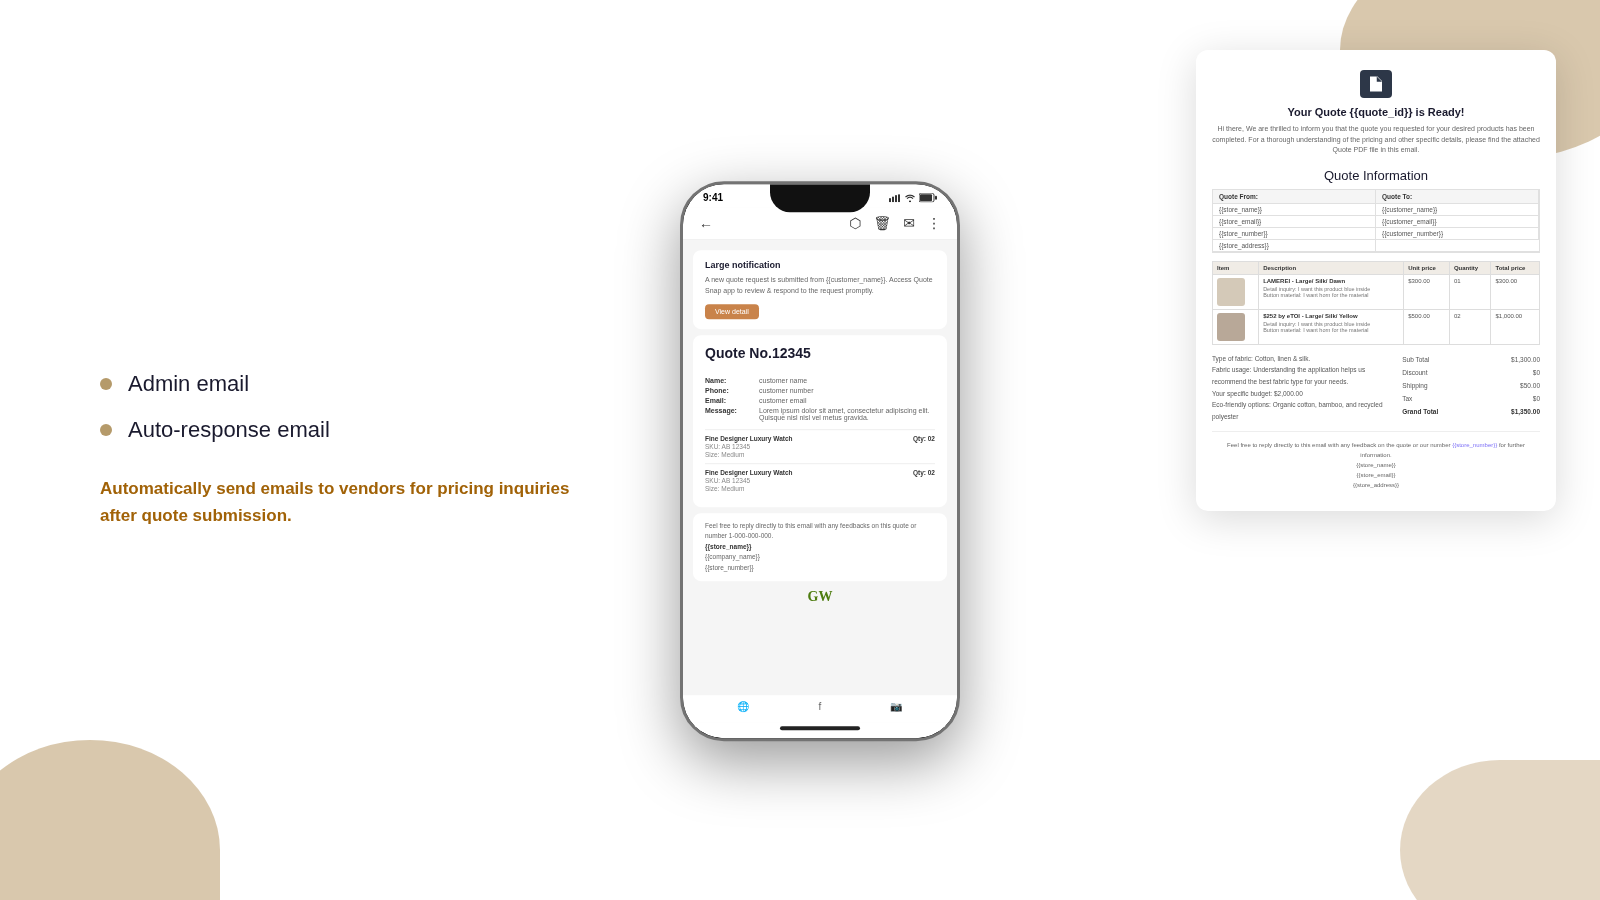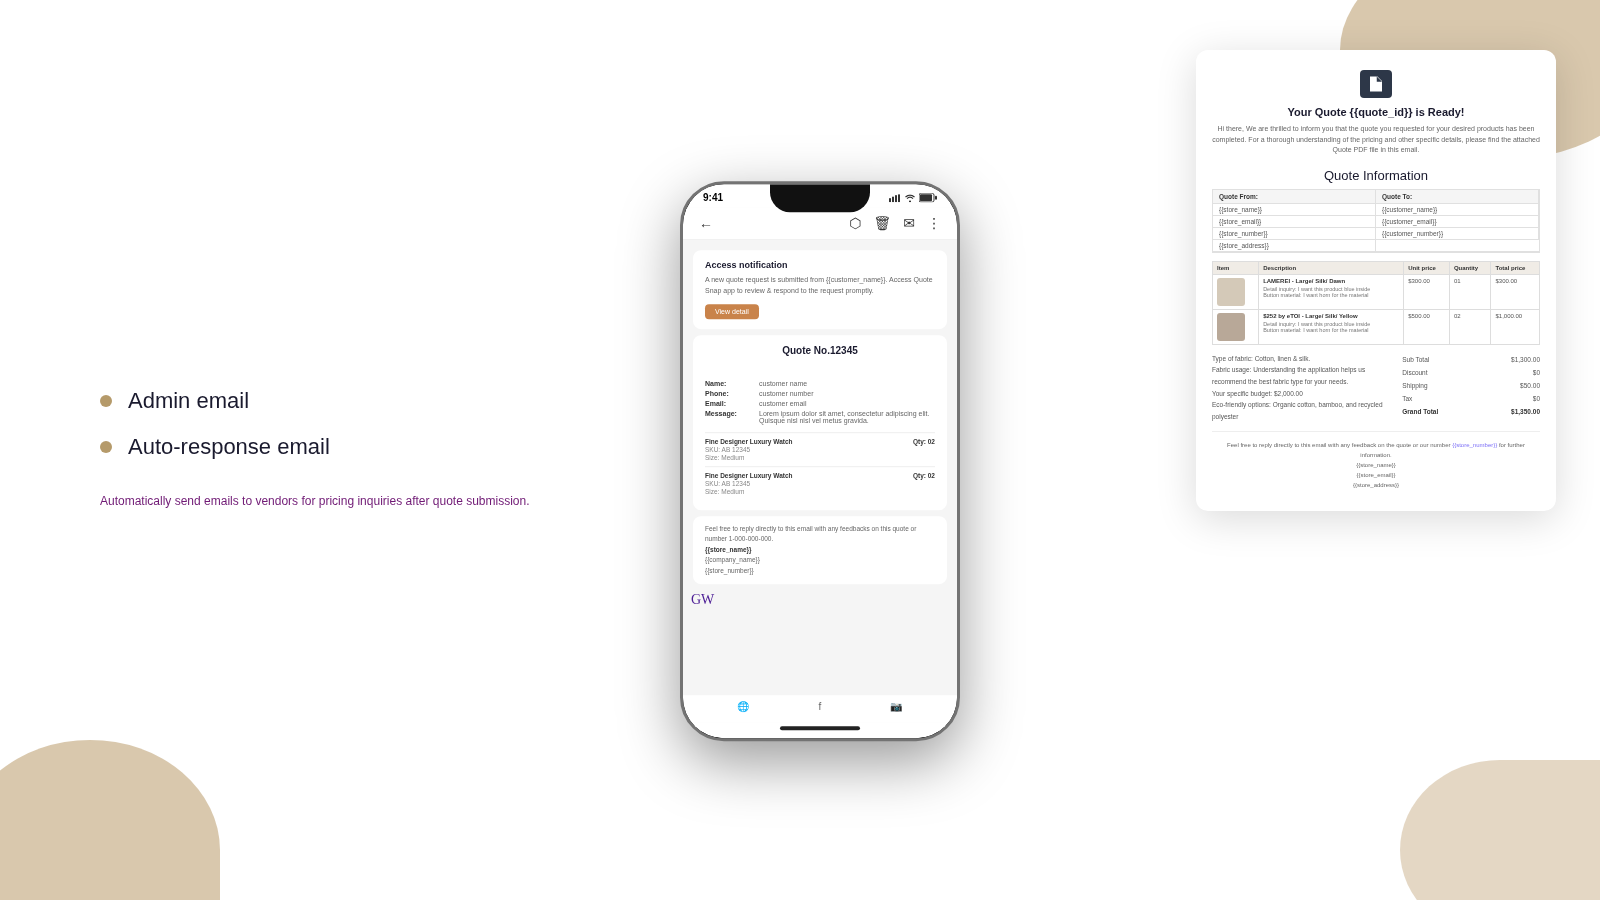--- a/index.html
+++ b/index.html
@@ -97,24 +97,25 @@
       background: linear-gradient(135deg, #7c6ff7, #9b6ff0);
       color: white;
       font-size: 16px;
       font-weight: 700;
       padding: 5px 18px;
       border-radius: 20px;
       margin-left: 8px;
     }
 
     .description {
-      font-size: 12px;
-      color: #701a75;
+      font-size: 17px;
+      color: #a16207;
       line-height: 1.6;
       max-width: 480px;
+      font-weight: bold;
     }
 
     
     .right-content {
       flex: 1;
       position: relative;
       height: 900px;
       display: flex;
       align-items: center;
       justify-content: center;
@@ -362,25 +363,24 @@
     }
 
     .quote-details-card {
       background: #fff;
       margin: 0 10px 6px;
       border-radius: 8px;
       padding: 10px 12px;
       font-size: 7px;
     }
     .quote-no {
-      font-size: 10px;
+      font-size: 14px;
       font-weight: 700;
-      text-align: center;
       color: #1a1a2e;
-      margin-bottom: 24px;
+      margin-bottom: 16px;
     }
     .quote-field {
       display: flex;
       margin-bottom: 3px;
       gap: 4px;
     }
     .quote-label { font-weight: 600; color: #333; min-width: 50px; }
     .quote-value { color: #666; }
 
     .quote-items {
@@ -594,21 +594,21 @@
             <span class="phone-nav-icon">⬡</span>
             <span class="phone-nav-icon">🗑</span>
             <span class="phone-nav-icon">✉</span>
             <span class="phone-nav-icon">⋮</span>
           </div>
         </div>
 
         <div class="phone-content">
 
           <div class="admin-notification-card">
-            <div class="admin-notif-title">Access notification</div>
+            <div class="admin-notif-title">Large notification</div>
             <div class="admin-notif-text">A new quote request is submitted from {{customer_name}}. Access Quote Snap app to review &amp; respond to the request promptly.</div>
             <div class="view-detail-btn">View detail</div>
           </div>
 
           <div class="quote-details-card">
             <div class="quote-no">Quote No.12345</div>
 
             <div class="quote-field">
               <span class="quote-label">Name:</span>
               <span class="quote-value">customer name</span>
@@ -648,21 +648,21 @@
 
           <div class="phone-email-footer">
             <div>Feel free to reply directly to this email with any feedbacks on this quote or number 1-000-000-000.</div>
             <div>
               <span class="store-name">{{store_name}}</span>
             </div>
             <div>{{company_name}}</div>
             <div>{{store_number}}</div>
           </div>
 
-          <div style="padding: 8px; font-family: serif; font-size: 14px; font-weight: 400; color: #4c1d95;">
+          <div style="text-align:center; padding: 8px; font-family: serif; font-size: 14px; font-weight: 700; color: #4d7c0f;">
             <span>GW</span>
           </div>
 
         </div>
 
         <div class="phone-bottom-bar">
           <span class="phone-bottom-icon">🌐</span>
           <span class="phone-bottom-icon">f</span>
           <span class="phone-bottom-icon">📷</span>
         </div>

